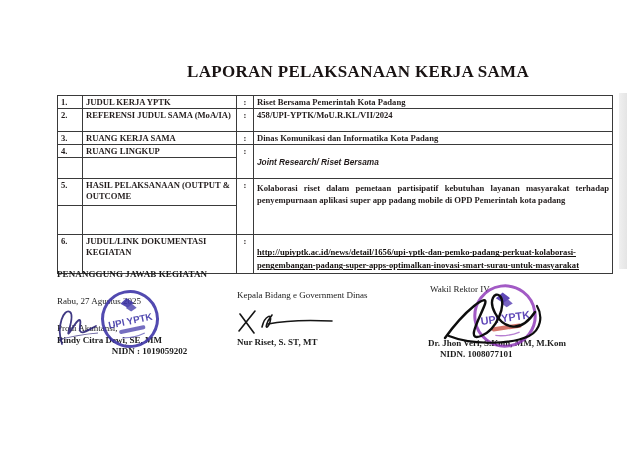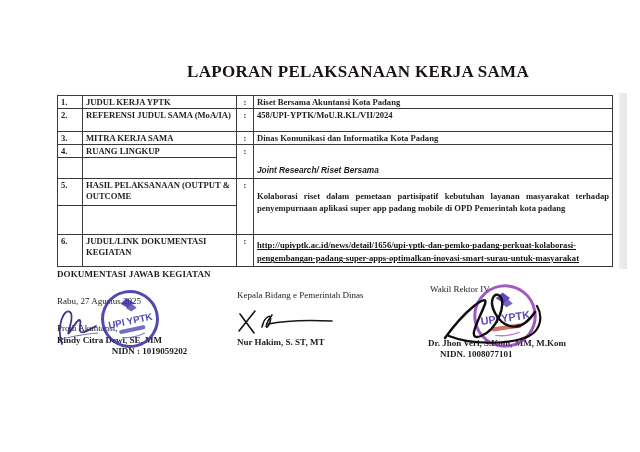--- a/index.html
+++ b/index.html
@@ -33,26 +33,26 @@
   tr.h11 td{height:10px;}
   tr.h22 td{height:20px;}
   tr.h12 td{height:10px;}
   tr.sub td{height:18px;}
   tr.r5a td{height:24px;}
   tr.r5b td{height:26px;}
   tr.r6 td{height:28px;}
   .val-italic{
     font-family:"Liberation Sans","DejaVu Sans",sans-serif;
     font-style:italic;font-weight:bold;font-size:8.3px;
-    padding-top:20px;display:block;
+    padding-top:12px;display:block;
   }
-  .val-just{font-weight:bold;text-align:justify;line-height:1.35;display:block;padding-top:11px;}
+  .val-just{font-weight:bold;text-align:justify;line-height:1.35;display:block;padding-top:3px;}
   .doc-link{
     display:block;text-decoration:underline;color:#15100e;font-weight:bold;
-    line-height:1.5;padding-top:3px;word-wrap:break-word;
+    line-height:1.5;padding-top:10px;word-wrap:break-word;
   }
   .repo-link{
     position:absolute;left:237px;top:257px;font-size:8.6px;font-weight:bold;
     color:#15100e;text-decoration:underline;
   }
   
   .sig-left{position:absolute;left:57px;top:269px;width:185px;font-size:9px;}
   .sig-left .hd{font-weight:bold;letter-spacing:.1px;}
   .sig-left .ln{margin-top:17px;}
   .sig-mid{position:absolute;left:237px;top:290px;width:180px;font-size:9px;}
@@ -80,31 +80,31 @@
   <div class="scan-strip"></div>
 
   <div class="title">LAPORAN PELAKSANAAN KERJA SAMA</div>
 
   <table class="kerjasama">
     <tbody>
         <tr class="h11">
       <td class="c-num">1.</td>
       <td class="c-label">JUDUL KERJA YPTK</td>
       <td class="c-sep">:</td>
-      <td class="c-val">Riset Bersama Akuntansi Kota Padang</td>
+      <td class="c-val">Riset Bersama Pemerintah Kota Padang</td>
     </tr>
     <tr class="h22">
       <td class="c-num">2.</td>
       <td class="c-label">REFERENSI JUDUL SAMA (MoA/IA)</td>
       <td class="c-sep">:</td>
       <td class="c-val">458/UPI-YPTK/MoU.R.KL/VII/2024</td>
     </tr>
     <tr class="h12">
       <td class="c-num">3.</td>
-      <td class="c-label">MITRA KERJA SAMA</td>
+      <td class="c-label">RUANG KERJA SAMA</td>
       <td class="c-sep">:</td>
       <td class="c-val">Dinas Komunikasi dan Informatika Kota Padang</td>
     </tr>
     <tr class="h12">
       <td class="c-num">4.</td>
       <td class="c-label">RUANG LINGKUP</td>
       <td class="c-sep" rowspan="2">:</td>
       <td class="c-val" rowspan="2">
         <span class="val-italic">Joint Research/ Riset Bersama</span>
       </td>
@@ -131,21 +131,21 @@
       <td class="c-sep">:</td>
       <td class="c-val">
         <a class="doc-link" href="#">http://upiyptk.ac.id/news/detail/1656/upi-yptk-dan-pemko-padang-perkuat-kolaborasi-pengembangan-padang-super-apps-optimalkan-inovasi-smart-surau-untuk-masyarakat</a>
       </td>
     </tr>
   </tbody>
     </table>
 
 
   <div class="sig-left">
-    <div class="hd">DOKUMENTASI JAWAB KEGIATAN</div>
+    <div class="hd">PENANGGUNG JAWAB KEGIATAN</div>
     <div class="ln">Rabu, 27 Agustus 2025</div>
     <div class="ln">Prodi Akuntansi,</div>
     <div class="name-ln">Rindy Citra Dewi, SE, MM</div>
     <div class="nidn-ln name-ln">NIDN : 1019059202</div>
   </div>
 
   <svg class="sigsvg sigsvg-left" viewBox="0 0 90 50">
     <path d="M10,44 C4,26 12,8 18,12 C24,16 12,40 18,32 C24,22 30,14 28,26 C26,38 36,30 44,26" fill="none" stroke="#2b2476" stroke-width="1.8" stroke-linecap="round" opacity="0.9"></path>
     <path d="M6,40 C20,36 34,34 46,33" fill="none" stroke="#2b2476" stroke-width="1.2" opacity="0.7"></path>
   </svg>
@@ -155,22 +155,22 @@
       <circle cx="35" cy="35" r="31" fill="none" stroke="#3b32a6" stroke-width="3.4"></circle>
       <path d="M28,16 l8,-5 l7,7 l-8,4 z" fill="#3b32a6"></path>
       <path d="M33,22 l7,-4 l5,6 l-7,3 z" fill="#3b32a6" opacity="0.85"></path>
       <text x="35" y="41" text-anchor="middle" font-family="Liberation Sans, sans-serif" font-size="11" font-weight="bold" fill="#3b32a6">UPI YPTK</text>
       <rect x="20" y="45" width="30" height="4.5" rx="2" fill="#3b32a6" opacity="0.8"></rect>
       <path d="M22,54 C30,56 40,56 48,54" fill="none" stroke="#3b32a6" stroke-width="1.4" opacity="0.7"></path>
     </svg>
   </div>
 
   <div class="sig-mid">
-    <div>Kepala Bidang e Pemerintah Dinas</div>
-    <div class="name-ln">Nur Hakim, S. ST, MT</div>
+    <div>Kepala Bidang e Government Dinas</div>
+    <div class="name-ln">Nur Riset, S. ST, MT</div>
   </div>
 
   <svg class="sigsvg sigsvg-mid" viewBox="0 0 105 30">
     <path d="M4,24 L20,4 M5,7 L19,26" fill="none" stroke="#151515" stroke-width="1.6" stroke-linecap="round"></path>
     <path d="M27,20 C30,8 38,6 35,15 C33,21 29,23 33,14 L37,8" fill="none" stroke="#151515" stroke-width="1.6" stroke-linecap="round"></path>
     <path d="M33,17 C52,13 76,13 97,14" fill="none" stroke="#151515" stroke-width="1.6" stroke-linecap="round"></path>
   </svg>
 
   <div class="sig-right">
     <div>Wakil Rektor IV</div>

